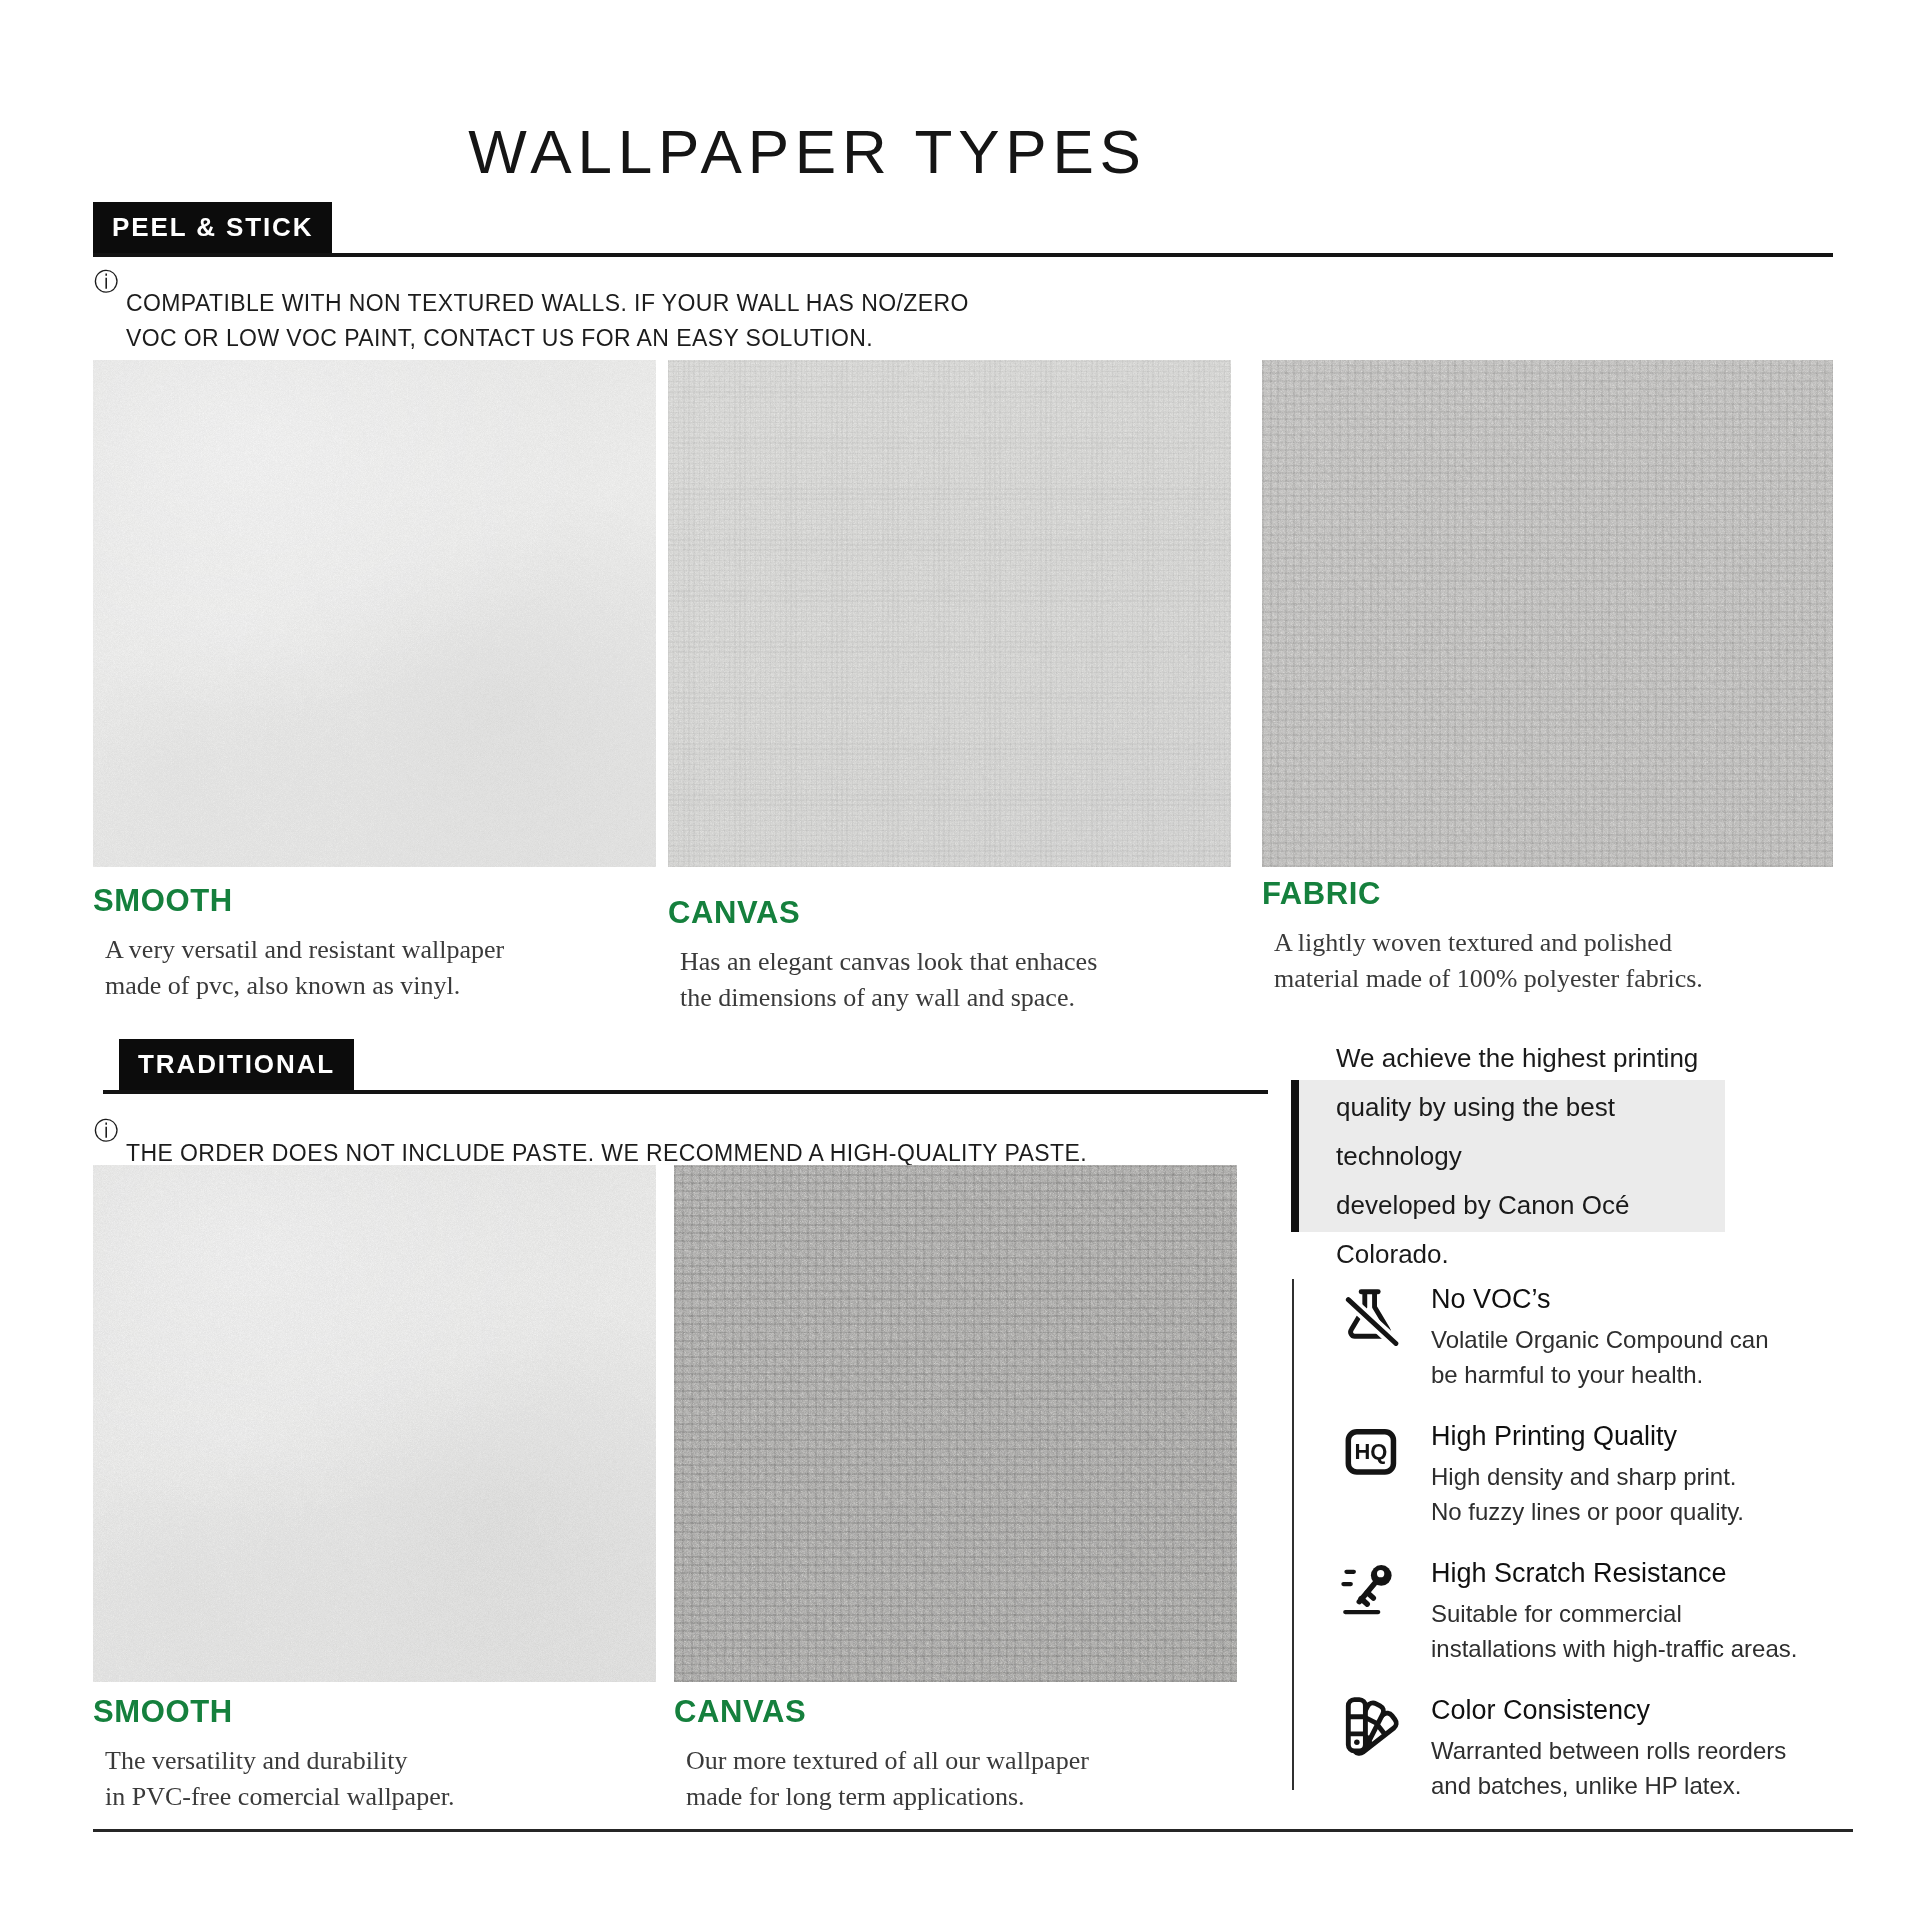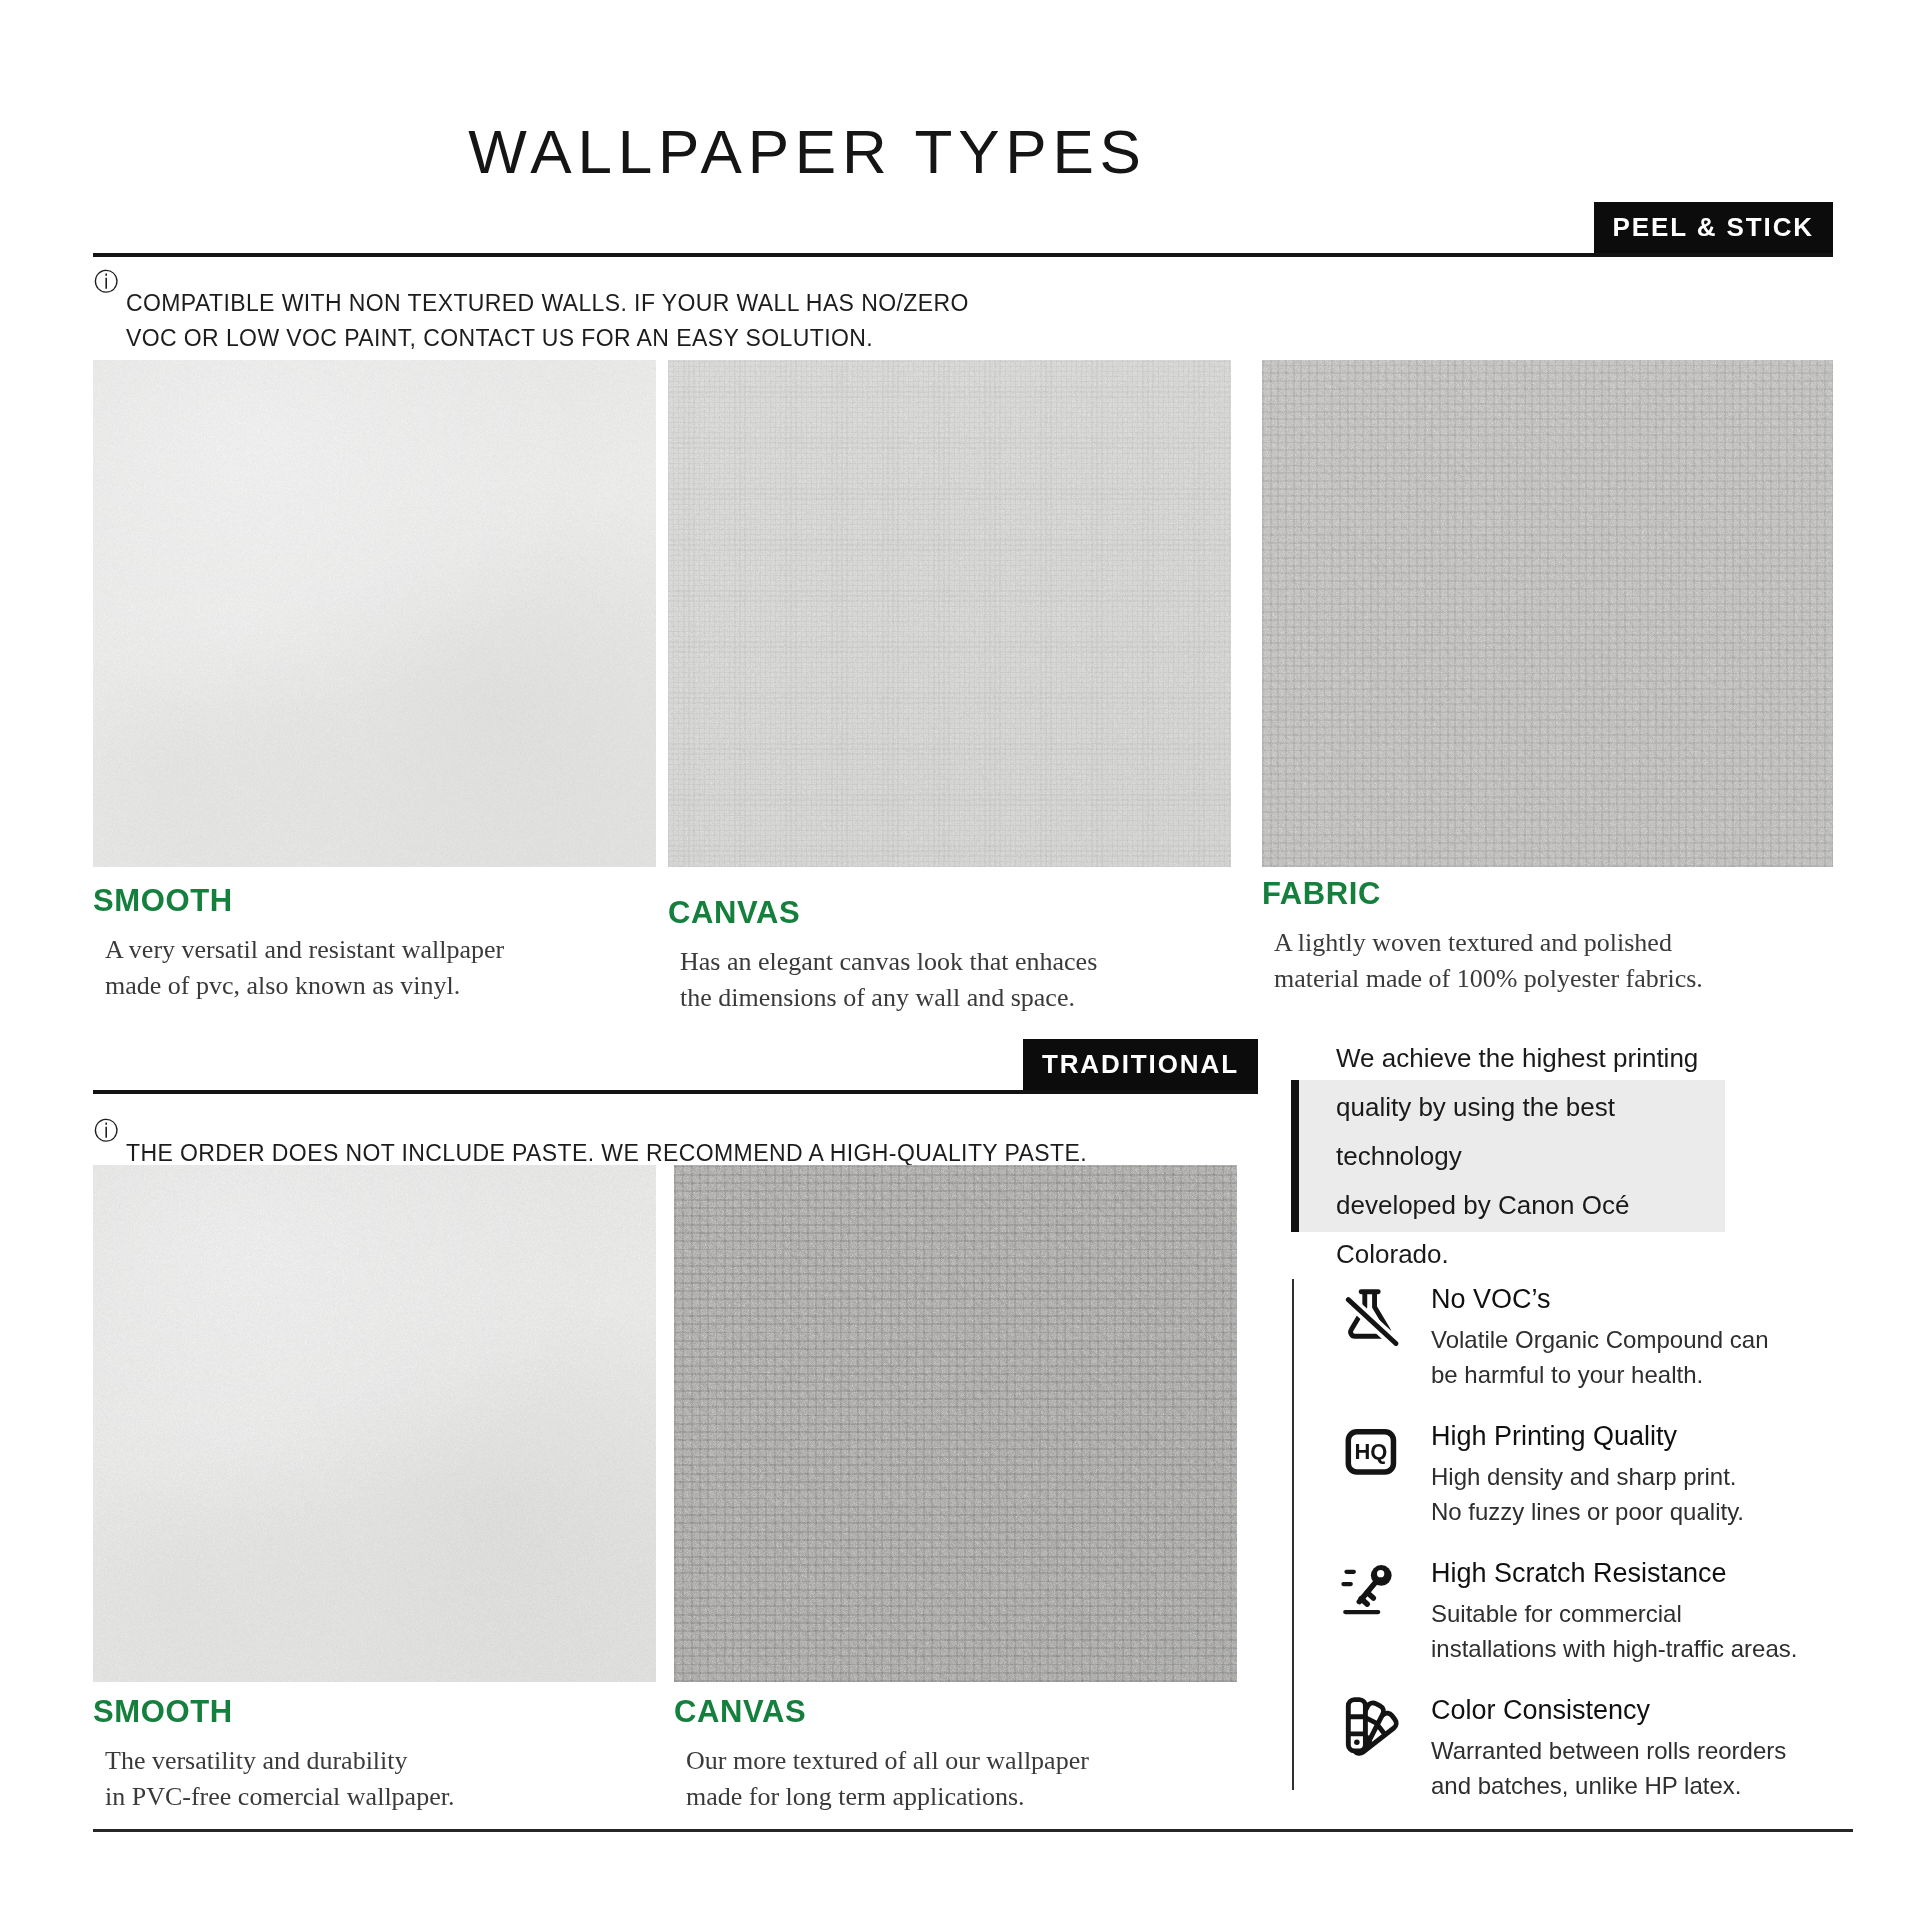--- a/index.html
+++ b/index.html
@@ -6,23 +6,23 @@
   body { width:1926px; height:1926px; font-family:"Liberation Sans","DejaVu Sans",sans-serif; color:#111; }
   .page { position:relative; width:1926px; height:1926px; background:#fff; overflow:hidden; }
 
   
   .page-title{
     position:absolute; left:0; top:74px; width:1615px; text-align:center;
     font-size:62px; font-weight:500; letter-spacing:5.8px; color:#151515;
   }
 
   
-  .section-header{ position:absolute; border-bottom:4.5px solid #131313;text-align:right; }
+  .section-header{ position:absolute; border-bottom:4.5px solid #131313; }
   .header-peel{ left:93px; top:202px; width:1740px; }
-  .header-trad{ left:93px; top:1039px; width:1149px;padding-left:16px; }
+  .header-trad{ left:103px; top:1039px; width:1149px;padding-left:16px; }
   .section-tag{
     display:inline-block; background:#0c0c0c; color:#ffffff;
     font-size:26px; font-weight:600; letter-spacing:1.9px; padding:9.6px 19px 10.3px;
   }
 
   
   .info-glyph{ position:absolute; font-size:24.4px; color:#1b1b1b; }
   .glyph-peel{ left:94px; top:266px; }
   .glyph-trad{ left:94px; top:1115px; }
   .info-note{

